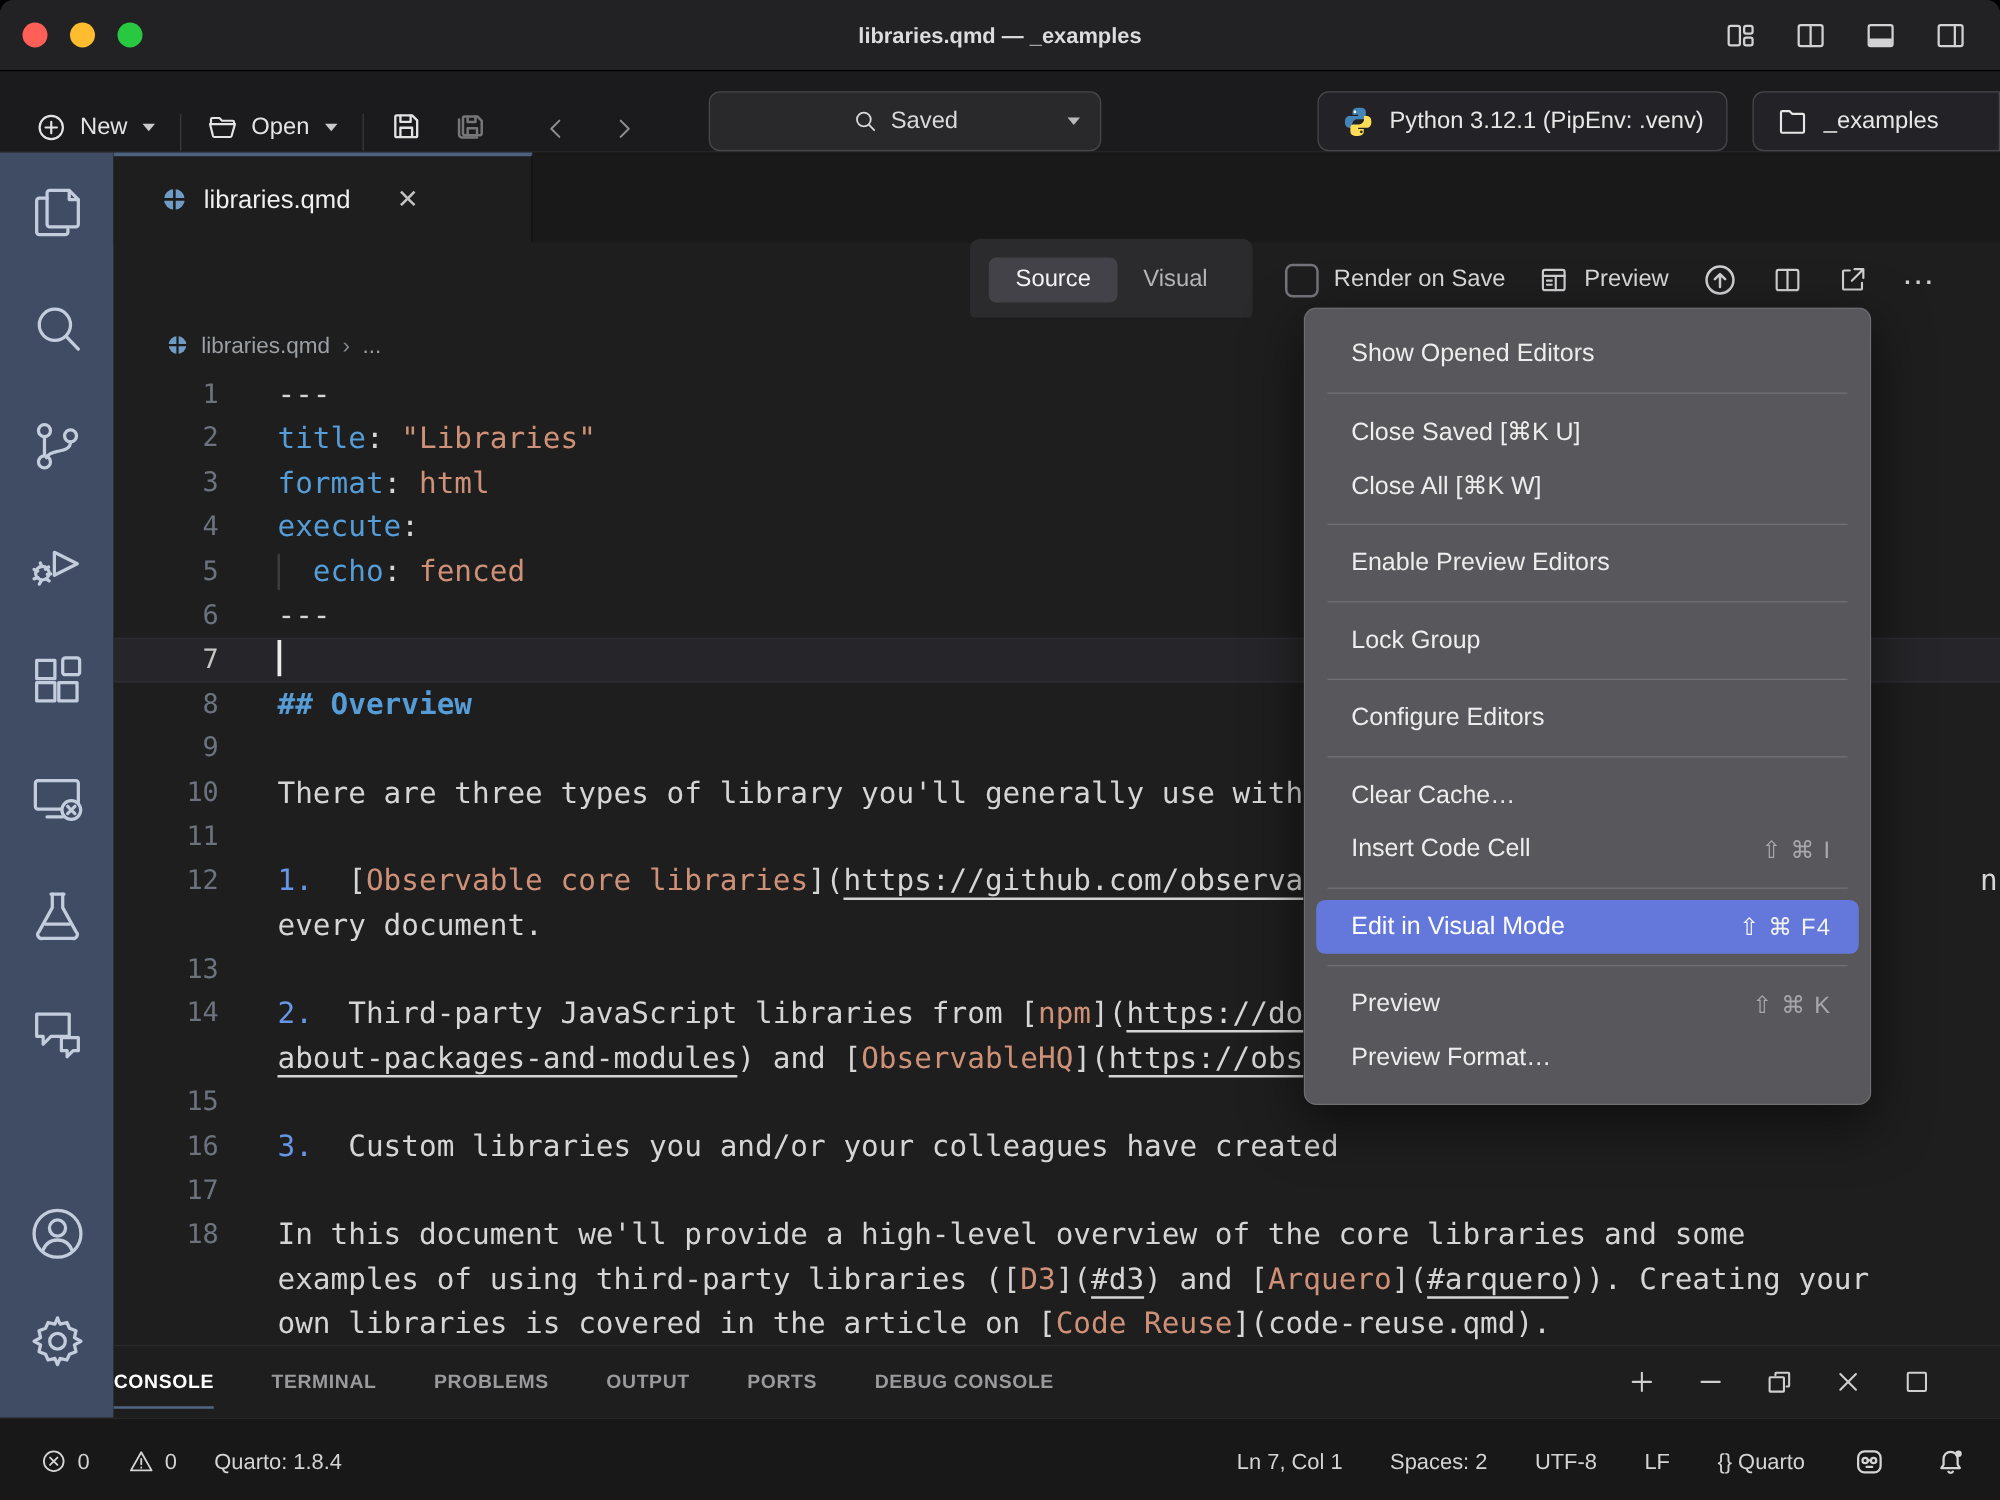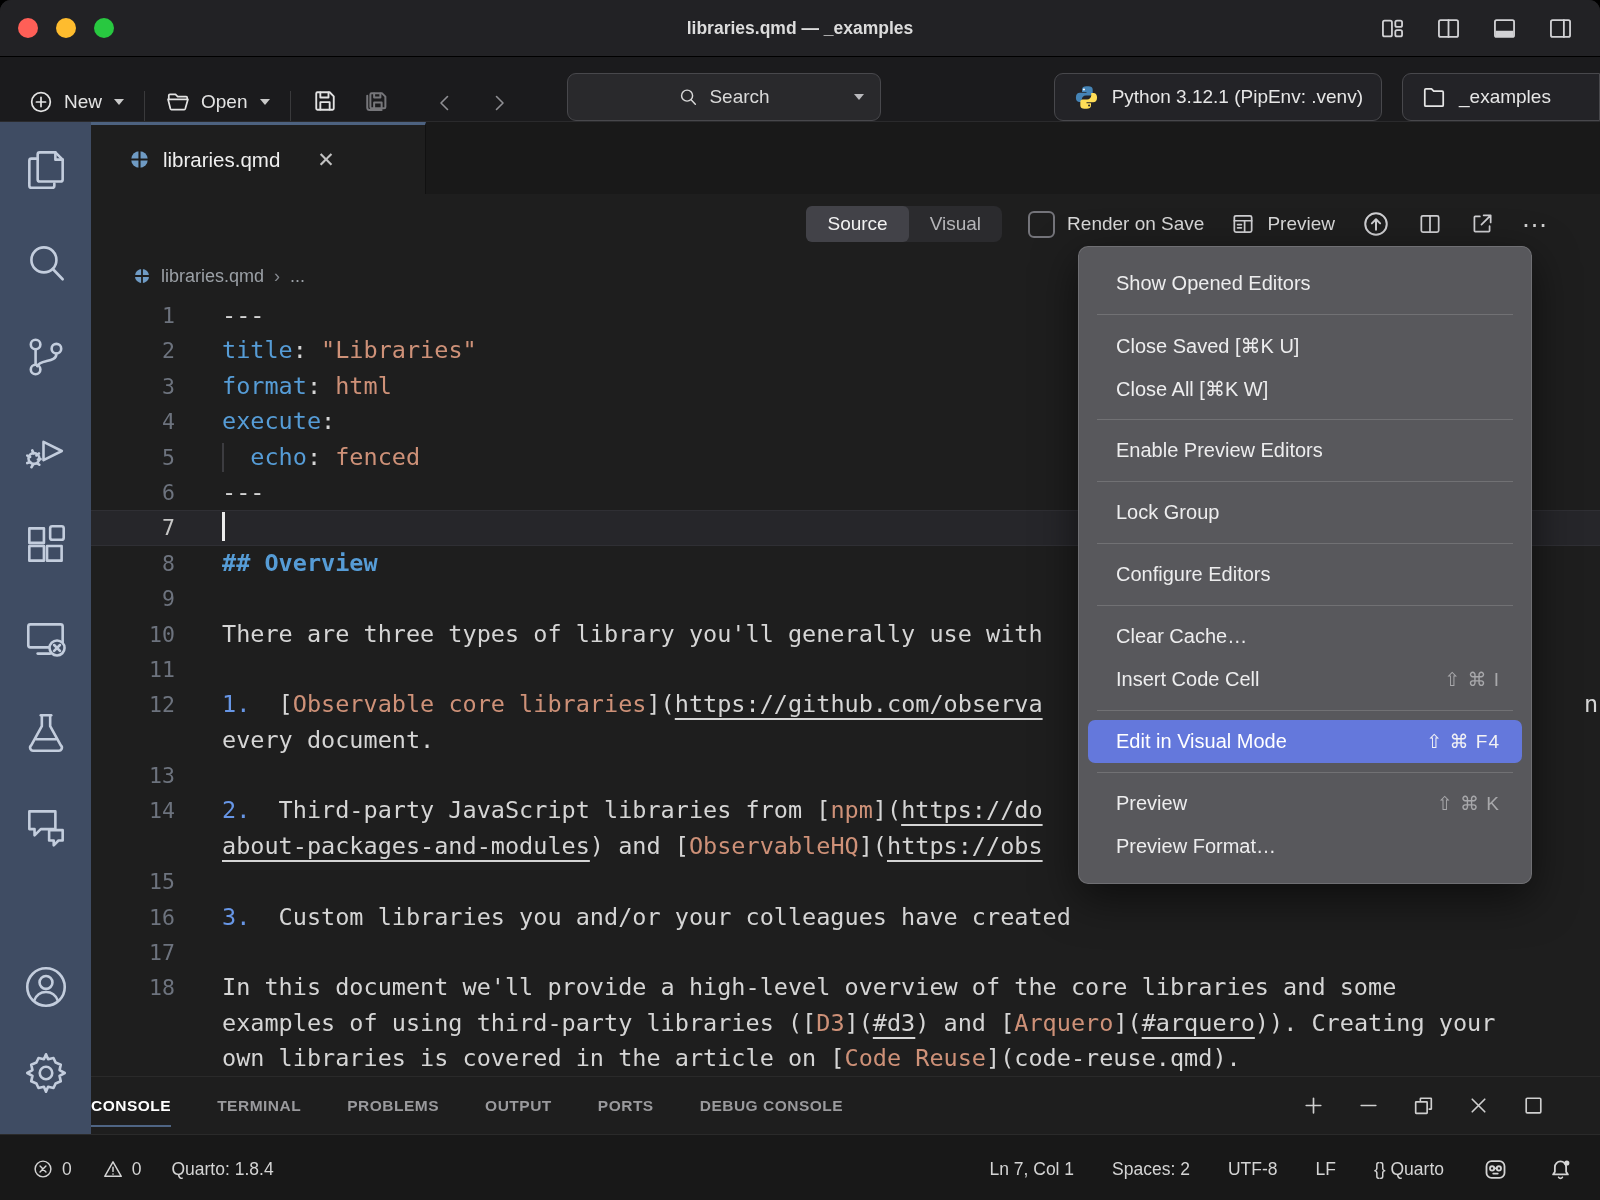--- a/index.html
+++ b/index.html
@@ -42,21 +42,21 @@
 
   
   .tabbar{height:72px;background:#191919;display:flex;align-items:stretch;}
   .tab{width:280px;background:#1e1e1e;border-top:3px solid #4d6280;border-right:1px solid #111;display:flex;align-items:center;padding:0 16px 0 38px;gap:13px;}
   .tab-title{color:#efefef;font-size:20.5px;}
   .tab-close{color:#c2c2c2;font-size:21px;margin-left:24px;line-height:1;}
   .q-icn{width:21px;height:21px;}
 
   
   .ed-toolbar{height:60px;display:flex;align-items:center;justify-content:flex-end;gap:26px;padding-right:50px;background:#1e1e1e;color:#cfcfd2;}
-  .seg-toggle{display:flex;background:#2b2b2e;border-radius:8px;padding:0;font-size:19px;}
+  .seg-toggle{display:flex;background:#2b2b2e;border-radius:8px;padding:15px;font-size:19px;}
   .seg{padding:7px 21px;border-radius:6px;color:#b5b5b8;}
   .seg.active{background:#424248;color:#f2f2f2;}
   .checkbox{width:23px;height:23px;border:2px solid #74747a;border-radius:6px;background:transparent;}
   .ed-label{font-size:19px;color:#d8d8d8;margin-left:-14px;}
   .ed-group{display:flex;align-items:center;gap:11px;}
   .ellipsis{font-size:27px;color:#cfcfcf;letter-spacing:2px;line-height:0;padding-bottom:12px;}
 
   
   .breadcrumb{height:44px;display:flex;align-items:center;gap:10px;padding-left:42px;color:#9ba0a6;font-size:18px;background:#1e1e1e;}
   .bc-chev{font-size:18px;color:#85898f;}
@@ -86,21 +86,21 @@
 
   
   .statusbar{height:68px;background:#181818;border-top:1px solid #2a2a2a;display:flex;align-items:center;color:#d4d4d4;font-size:17.5px;}
   .st-left{display:flex;align-items:center;gap:30px;padding-left:32px;}
   .st-right{margin-left:auto;display:flex;align-items:center;gap:38px;padding-right:26px;}
   .st-item{display:flex;align-items:center;gap:8px;white-space:nowrap;}
   .st-item .icn{width:22px;height:22px;}
   .st-item .icn.big{width:27px;height:27px;}
 
   
-  .ctx-menu{position:absolute;left:1078px;top:246px;width:452px;background:#58585c;border:1px solid rgba(255,255,255,.14);border-radius:10px;box-shadow:0 14px 44px rgba(0,0,0,.55);padding:15px 0;z-index:50;}
+  .ctx-menu{position:absolute;left:1043px;top:246px;width:452px;background:#58585c;border:1px solid rgba(255,255,255,.14);border-radius:10px;box-shadow:0 14px 44px rgba(0,0,0,.55);padding:15px 0;z-index:50;}
   .menu-item{height:43px;display:flex;align-items:center;padding:0 22px 0 28px;color:#ededee;font-size:20px;margin:0 9px;border-radius:7px;}
   .menu-item.selected{background:#6478dc;color:#ffffff;}
   .menu-item .mi-label{flex:1;padding-left: -0px;}
   .menu-item.selected .mi-label{font-weight:500;}
   .mi-shortcut{color:#a8a8ab;font-size:19px;letter-spacing:1px;}
   .menu-item.selected .mi-shortcut{color:#f2f2f4;}
   .menu-sep{height:1px;background:#717174;margin:9px 18px;}
 </style>
 </head>
 <body>
@@ -199,21 +199,21 @@
           </svg>
         </span>
     </div>
     <div class="searchbox">
       <span class="icn" style="width:22px;height:22px">
           <svg viewBox="0 0 24 24">
             <circle cx="11" cy="10.5" r="6"></circle>
             <path d="M15.4 15 20 19.8"></path>
           </svg>
         </span>
-      <span>Search</span>
+      <span>Saved</span>
       <span class="chev-down"></span>
     </div>
     <div class="pill-btn interpreter">
       <span class="icn" style="width:27px;height:27px">
           <svg viewBox="0 0 24 24">
             <path fill="#4584b6" stroke="none" d="M11.9 2c-2.3 0-3.9 1-3.9 2.9V7h4v.8H6.1C4.2 7.8 2.6 9 2.6 12s1.6 4.1 3.5 4.1h1.7v-2.3c0-1.9 1.6-3.6 3.6-3.6h4.2c1 0 1.9-.9 1.9-1.9V4.9C17.5 3 15.9 2 13.9 2z"></path>
             <circle cx="9.7" cy="4.9" r=".95" fill="#ffffff" stroke="none"></circle>
             <path fill="#ffde57" stroke="none" d="M12.1 22c2.3 0 3.9-1 3.9-2.9V17h-4v-.8h5.9c1.9 0 3.5-1.2 3.5-4.2s-1.6-4.1-3.5-4.1h-1.7v2.3c0 1.9-1.6 3.6-3.6 3.6H8.4c-1 0-1.9.9-1.9 1.9v3.4C6.5 21 8.1 22 10.1 22z"></path>
             <circle cx="14.3" cy="19.1" r=".95" fill="#2b2b2b" stroke="none"></circle>
           </svg>

